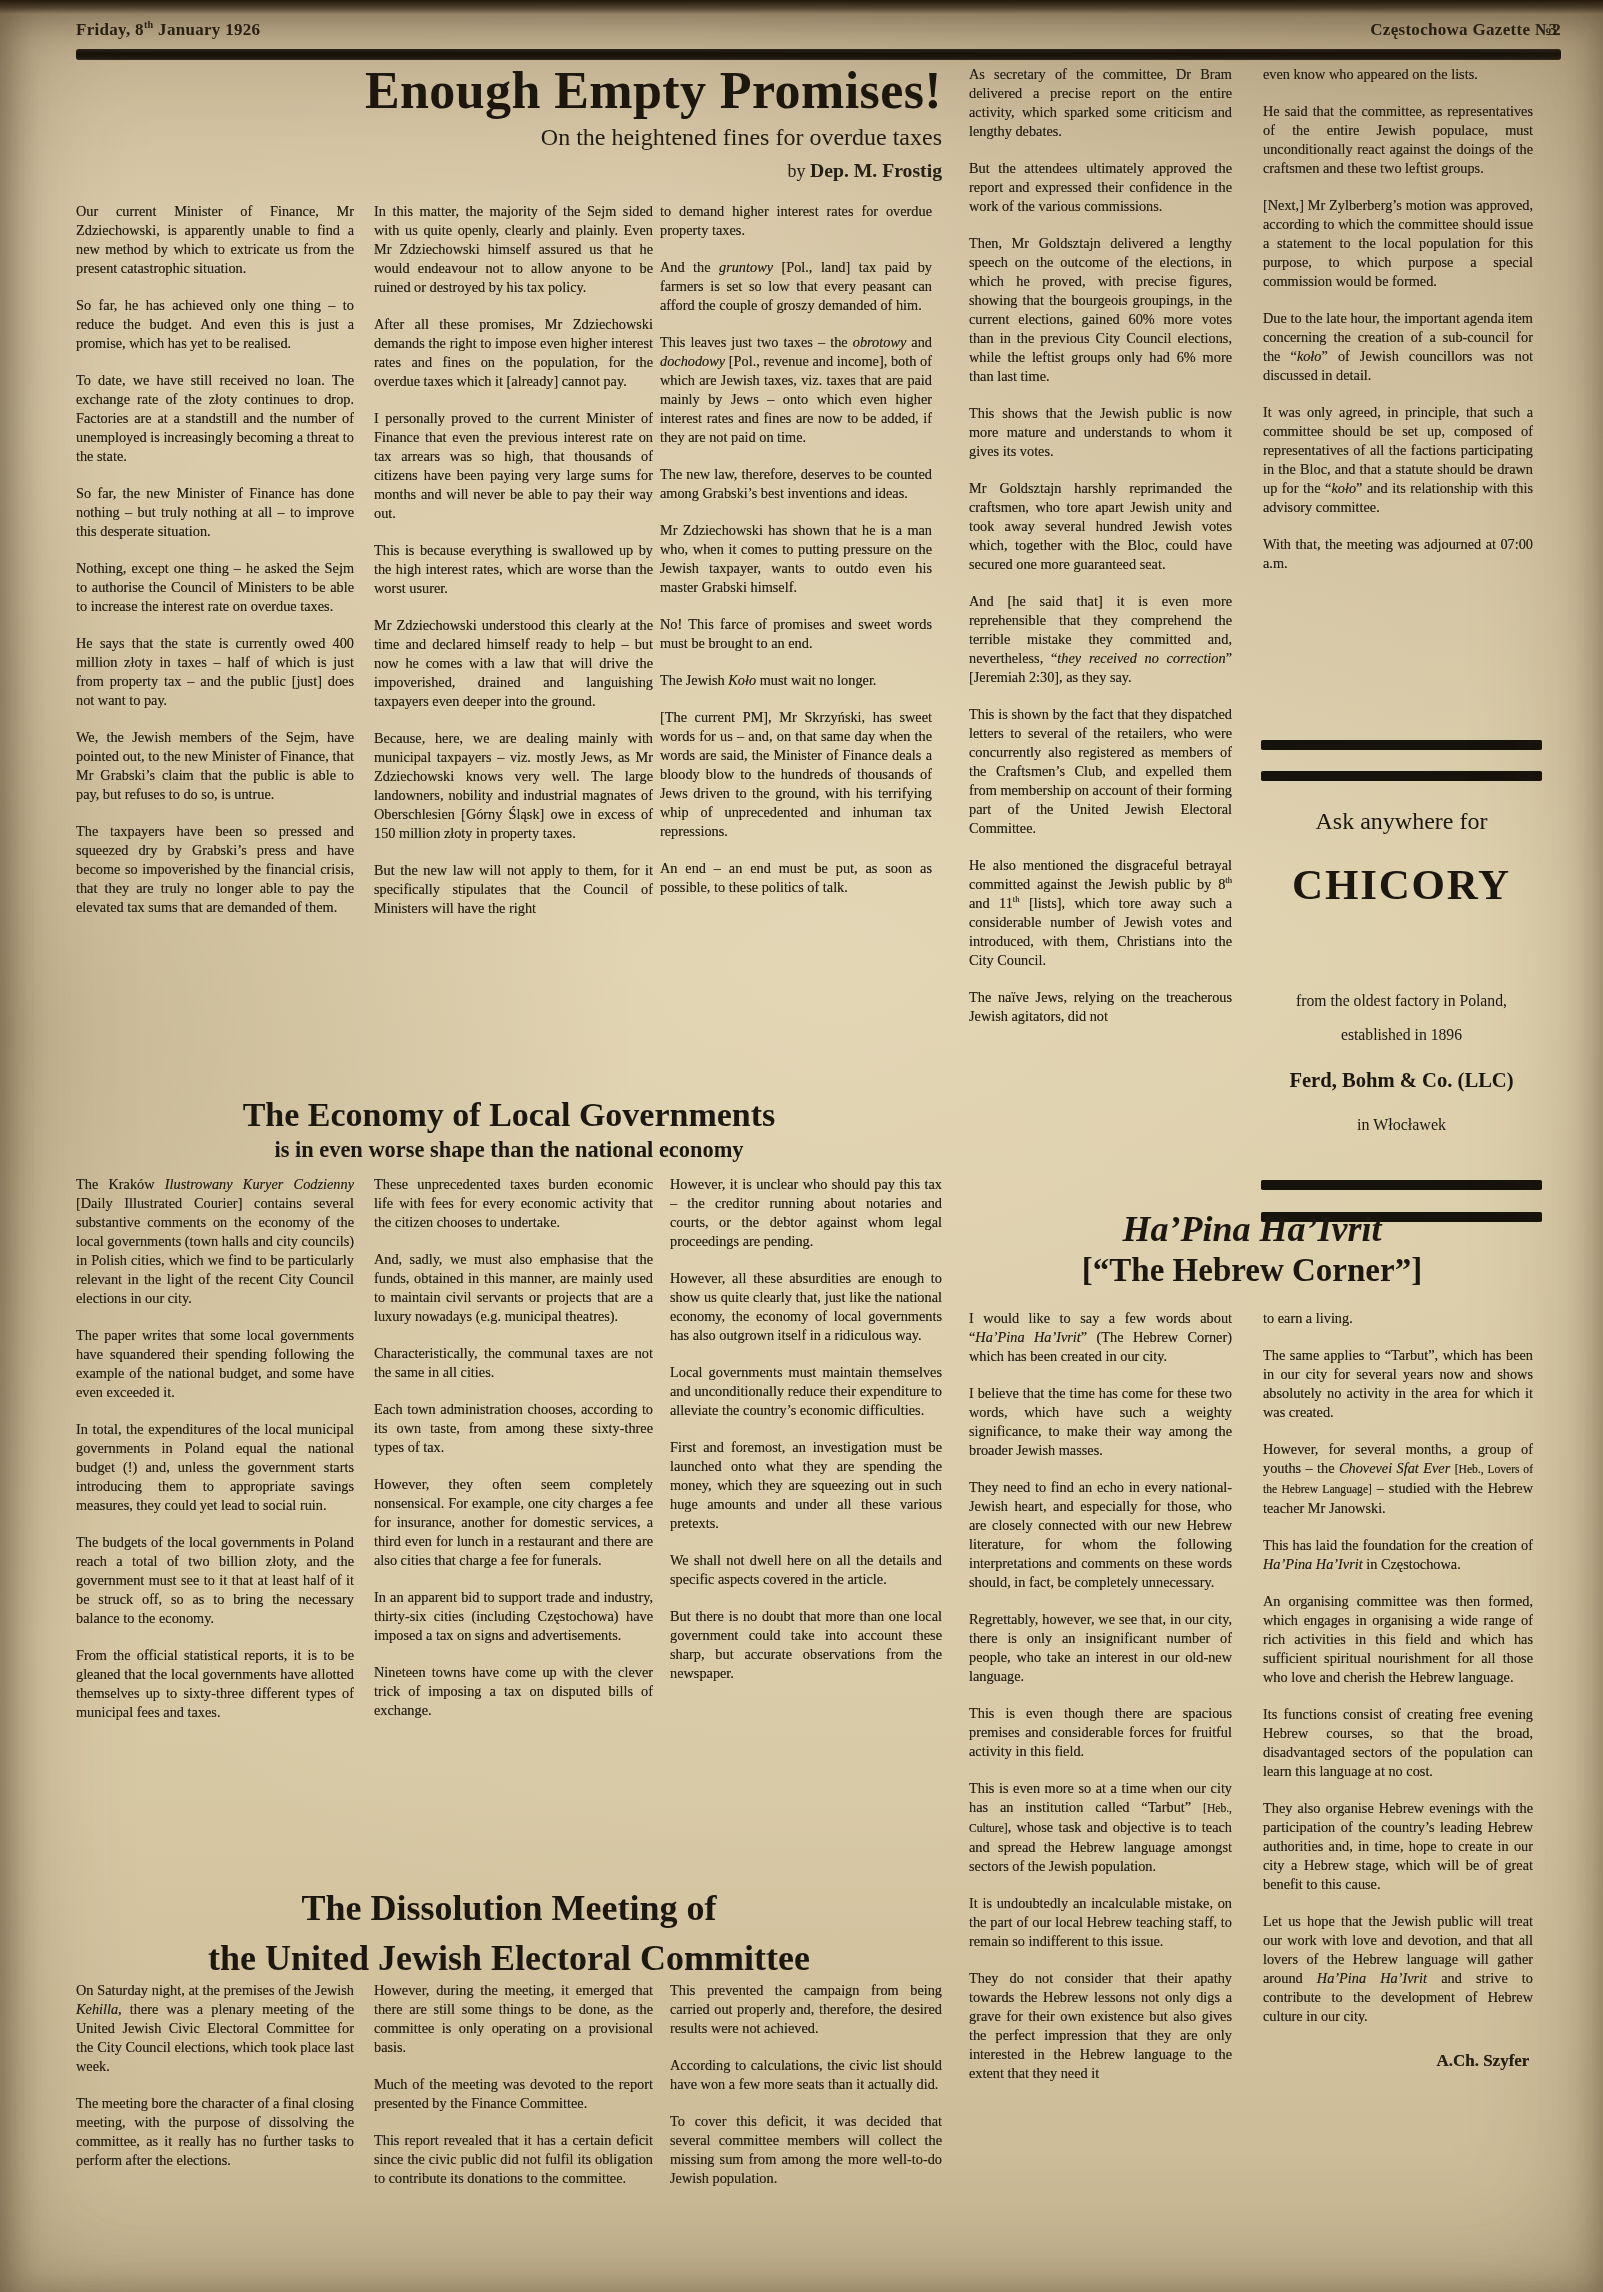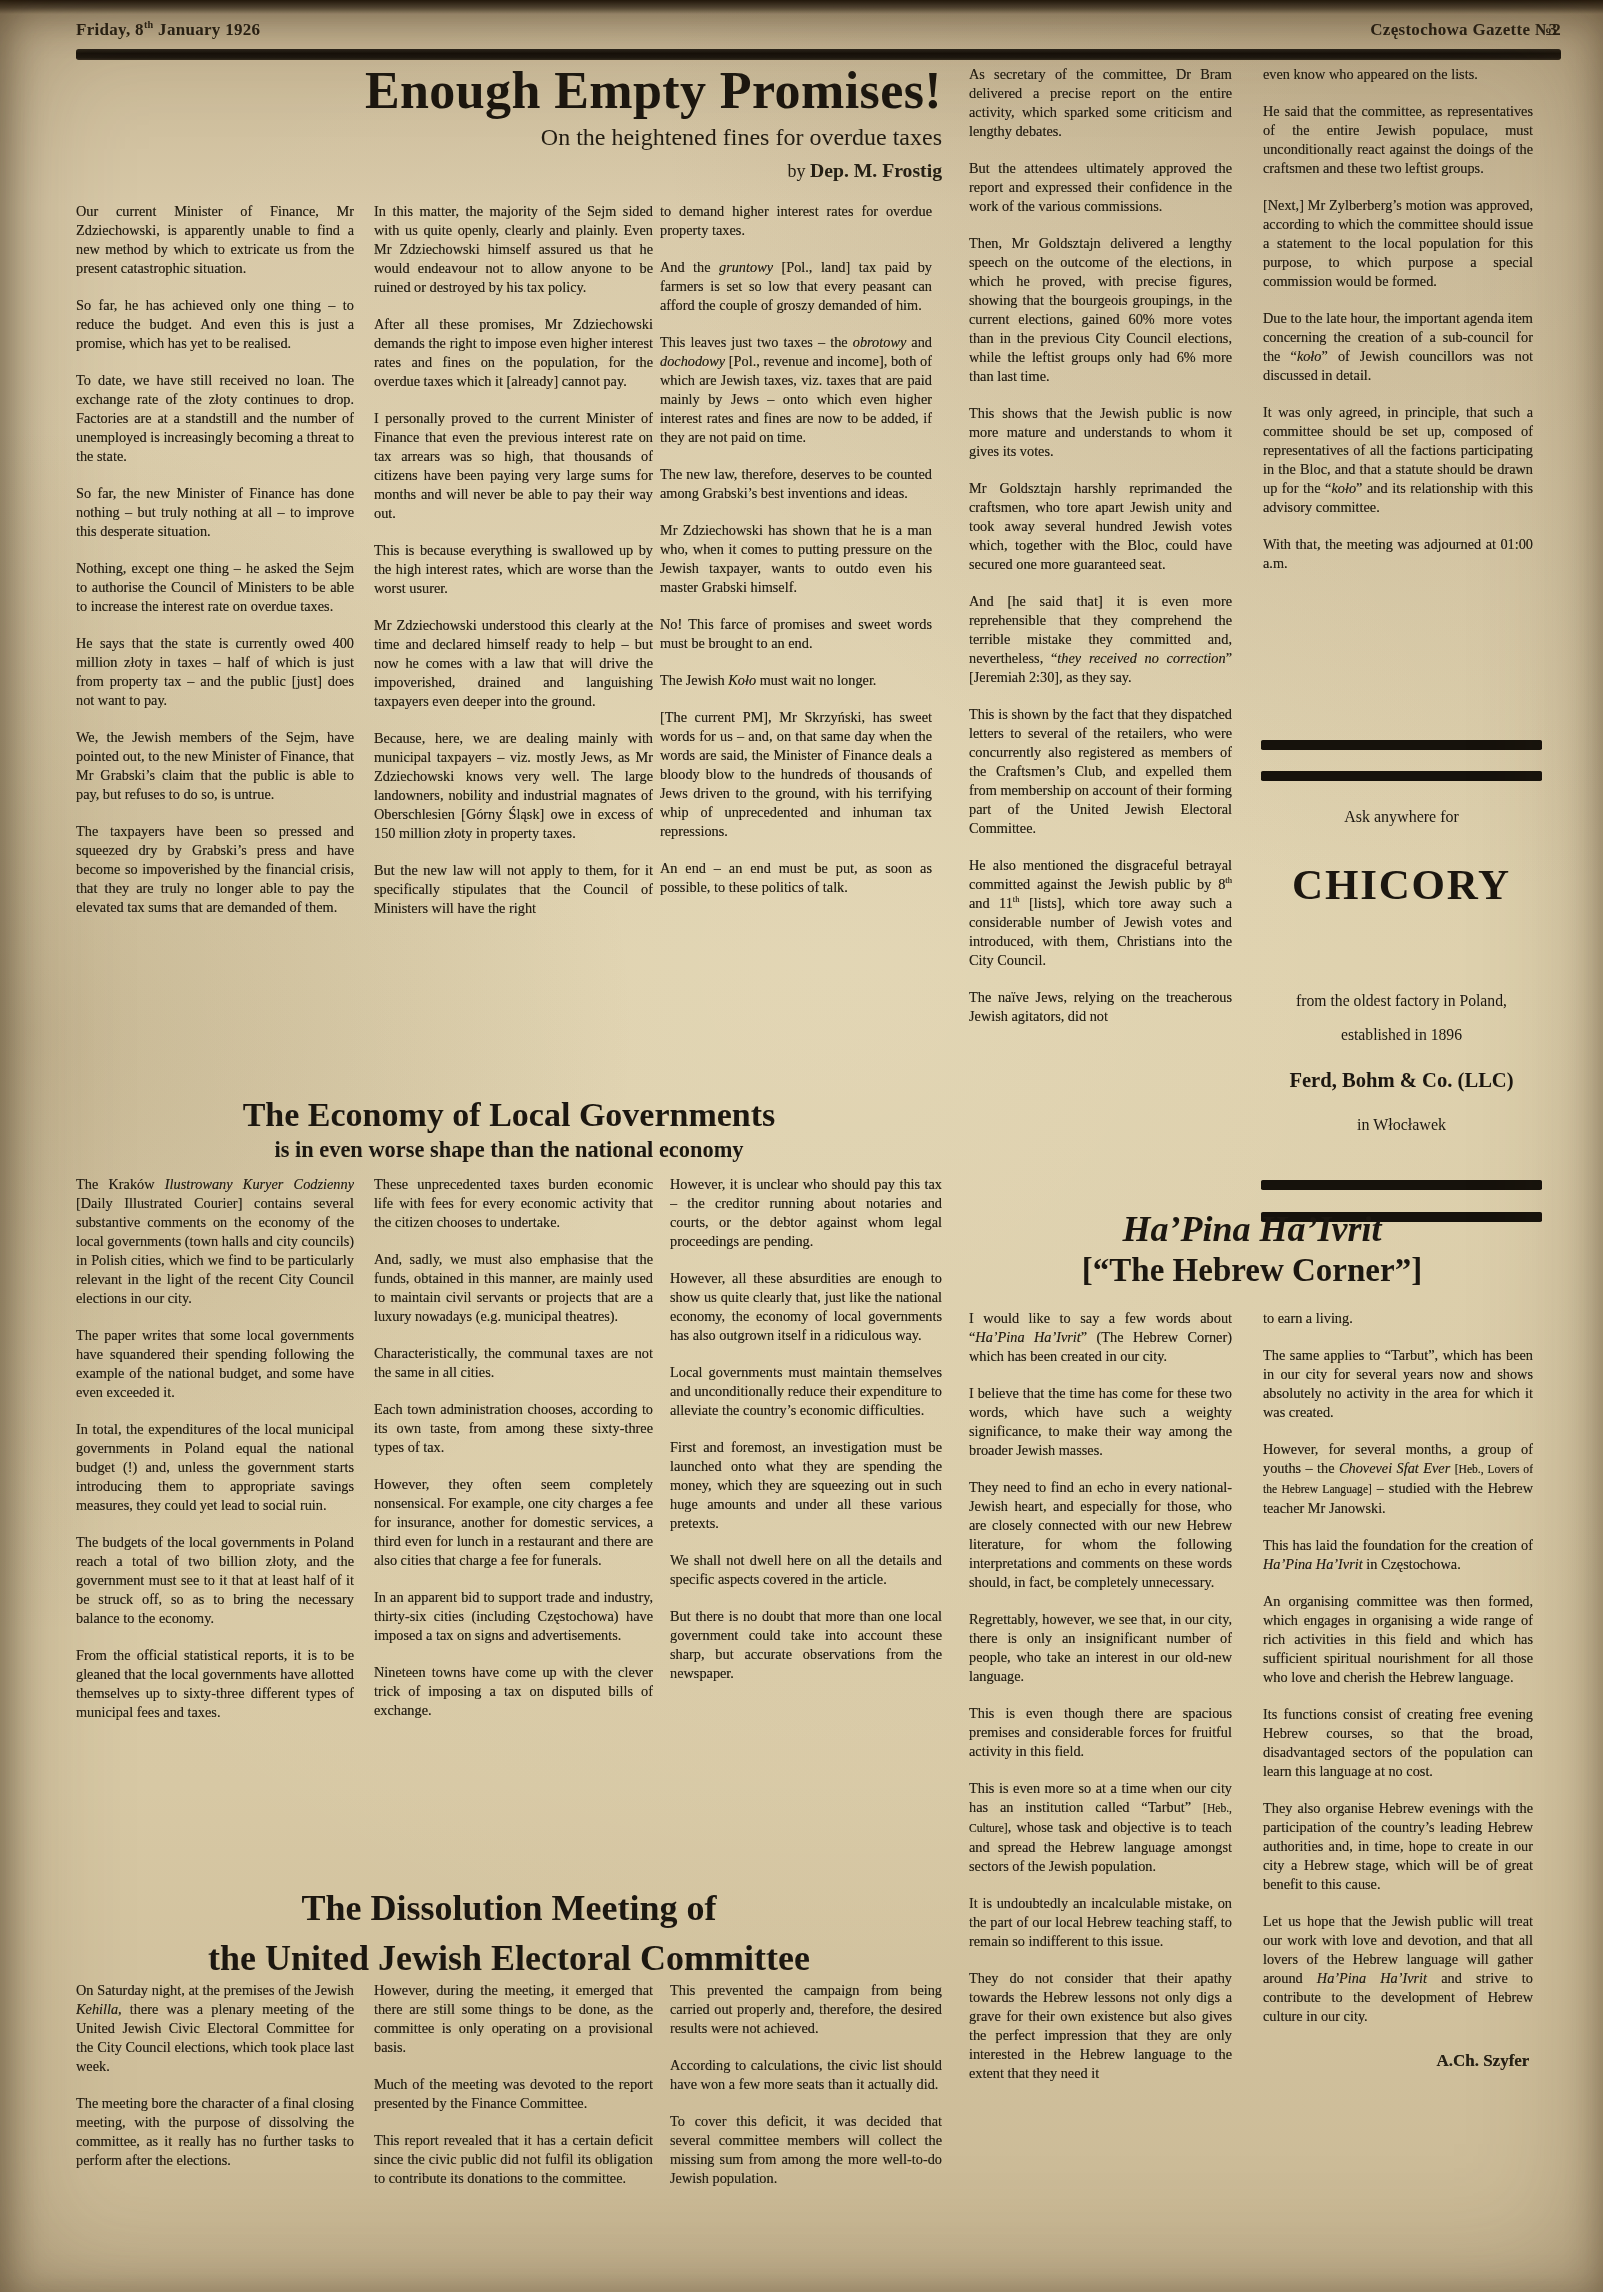--- a/index.html
+++ b/index.html
@@ -53,21 +53,21 @@
   .c-dis-1{left:76px;top:1981px;width:278px;height:312px;}
   .c-dis-2{left:374px;top:1981px;width:279px;height:312px;}
   .c-dis-3{left:670px;top:1981px;width:272px;height:312px;}
   .c-cont-4{left:969px;top:65px;width:263px;height:1145px;}
   .c-cont-5{left:1263px;top:65px;width:270px;height:665px;}
   .c-heb-4{left:969px;top:1309px;width:263px;height:972px;}
   .c-heb-5{left:1263px;top:1309px;width:270px;height:981px;}
   .ad-rule{position:absolute;left:1261px;width:281px;height:9.9px;background:#16120c;border-radius:1.8px;}
   .ad-rule.r1{top:740px;} .ad-rule.r2{top:771px;} .ad-rule.r3{top:1180px;} .ad-rule.r4{top:1212px;}
   .ad-text{position:absolute;left:1261px;width:281px;text-align:center;color:#1c1710;}
-  .ad-l1{top:808px;font-size:16px;}
+  .ad-l1{top:808px;font-size:24px;}
   .ad-brand{top:860px;font-size:43px;font-weight:700;letter-spacing:1.8px;}
   .ad-l3{top:992px;font-size:15.7px;}
   .ad-l4{top:1026px;font-size:15.7px;}
   .ad-l5{top:1069px;font-size:20.6px;font-weight:700;}
   .ad-l6{top:1116px;font-size:16px;}
   .signature{text-align:right;font-weight:700;font-size:17px;margin-top:25px;padding-right:3.6px;}
 </style>
 </head>
 <body>
 
@@ -181,21 +181,21 @@
       <p class="para">This is shown by the fact that they dispatched letters to several of the retailers, who were concurrently also registered as members of the Craftsmen’s Club, and expelled them from membership on account of their forming part of the United Jewish Electoral Committee.</p>
       <p class="para">He also mentioned the disgraceful betrayal committed against the Jewish public by 8<sup>th</sup> and 11<sup>th</sup> [lists], which tore away such a considerable number of Jewish votes and introduced, with them, Christians into the City Council.</p>
       <p class="para">The naïve Jews, relying on the treacherous Jewish agitators, did not</p>
     </div>
   <div class="col c-cont-5">
       <p class="para">even know who appeared on the lists.</p>
       <p class="para">He said that the committee, as representatives of the entire Jewish populace, must unconditionally react against the doings of the craftsmen and these two leftist groups.</p>
       <p class="para">[Next,] Mr Zylberberg’s motion was approved, according to which the committee should issue a statement to the local population for this purpose, to which purpose a special commission would be formed.</p>
       <p class="para">Due to the late hour, the important agenda item concerning the creation of a sub-council for the “<i>koło</i>” of Jewish councillors was not discussed in detail.</p>
       <p class="para">It was only agreed, in principle, that such a committee should be set up, composed of representatives of all the factions participating in the Bloc, and that a statute should be drawn up for the “<i>koło</i>” and its relationship with this advisory committee.</p>
-      <p class="para">With that, the meeting was adjourned at 01:00 a.m.</p>
+      <p class="para">With that, the meeting was adjourned at 07:00 a.m.</p>
     </div>
 
   <div class="ad-rule r1"></div>
   <div class="ad-rule r2"></div>
   <div class="ad-text ad-l1">Ask anywhere for</div>
   <div class="ad-text ad-brand">CHICORY</div>
   <div class="ad-text ad-l3">from the oldest factory in Poland,</div>
   <div class="ad-text ad-l4">established in 1896</div>
   <div class="ad-text ad-l5">Ferd, Bohm &amp; Co. (LLC)</div>
   <div class="ad-text ad-l6">in Włocławek</div>

